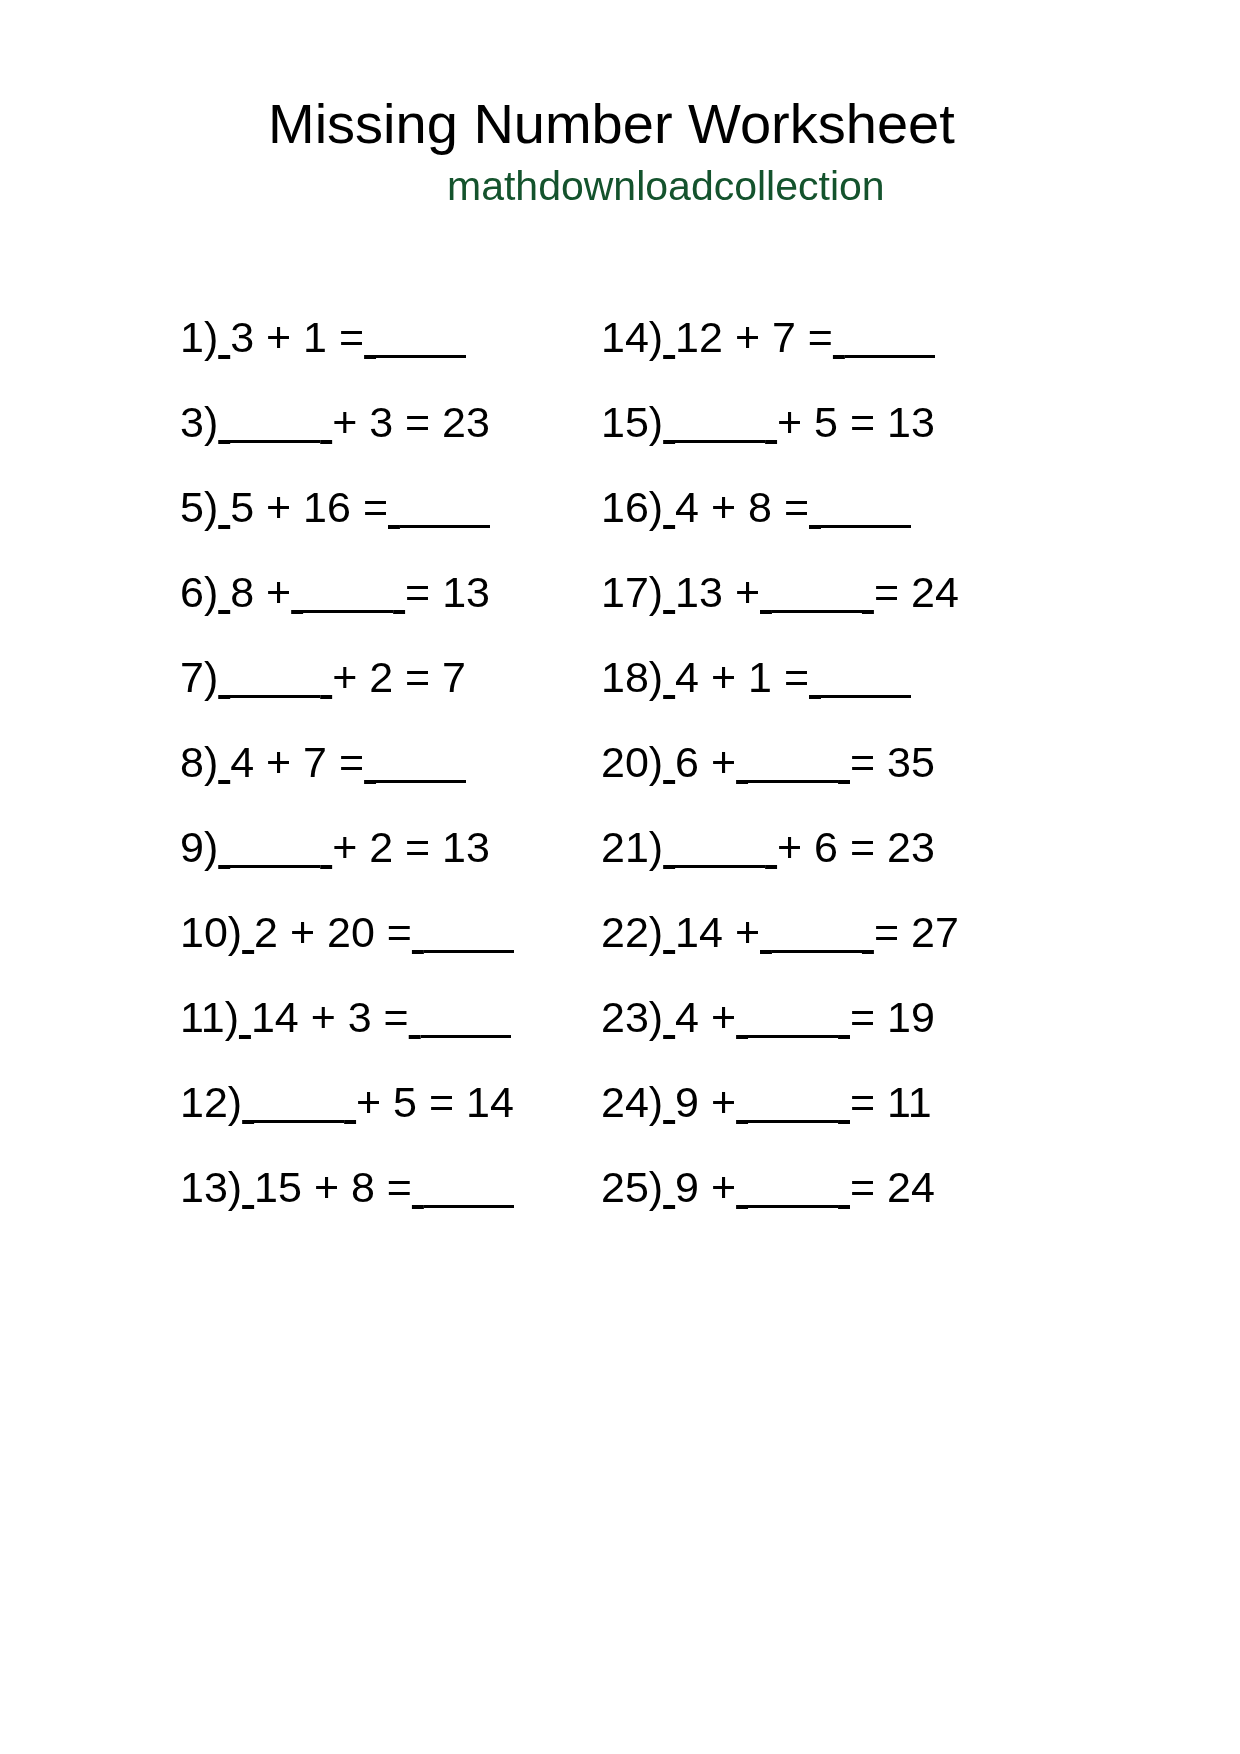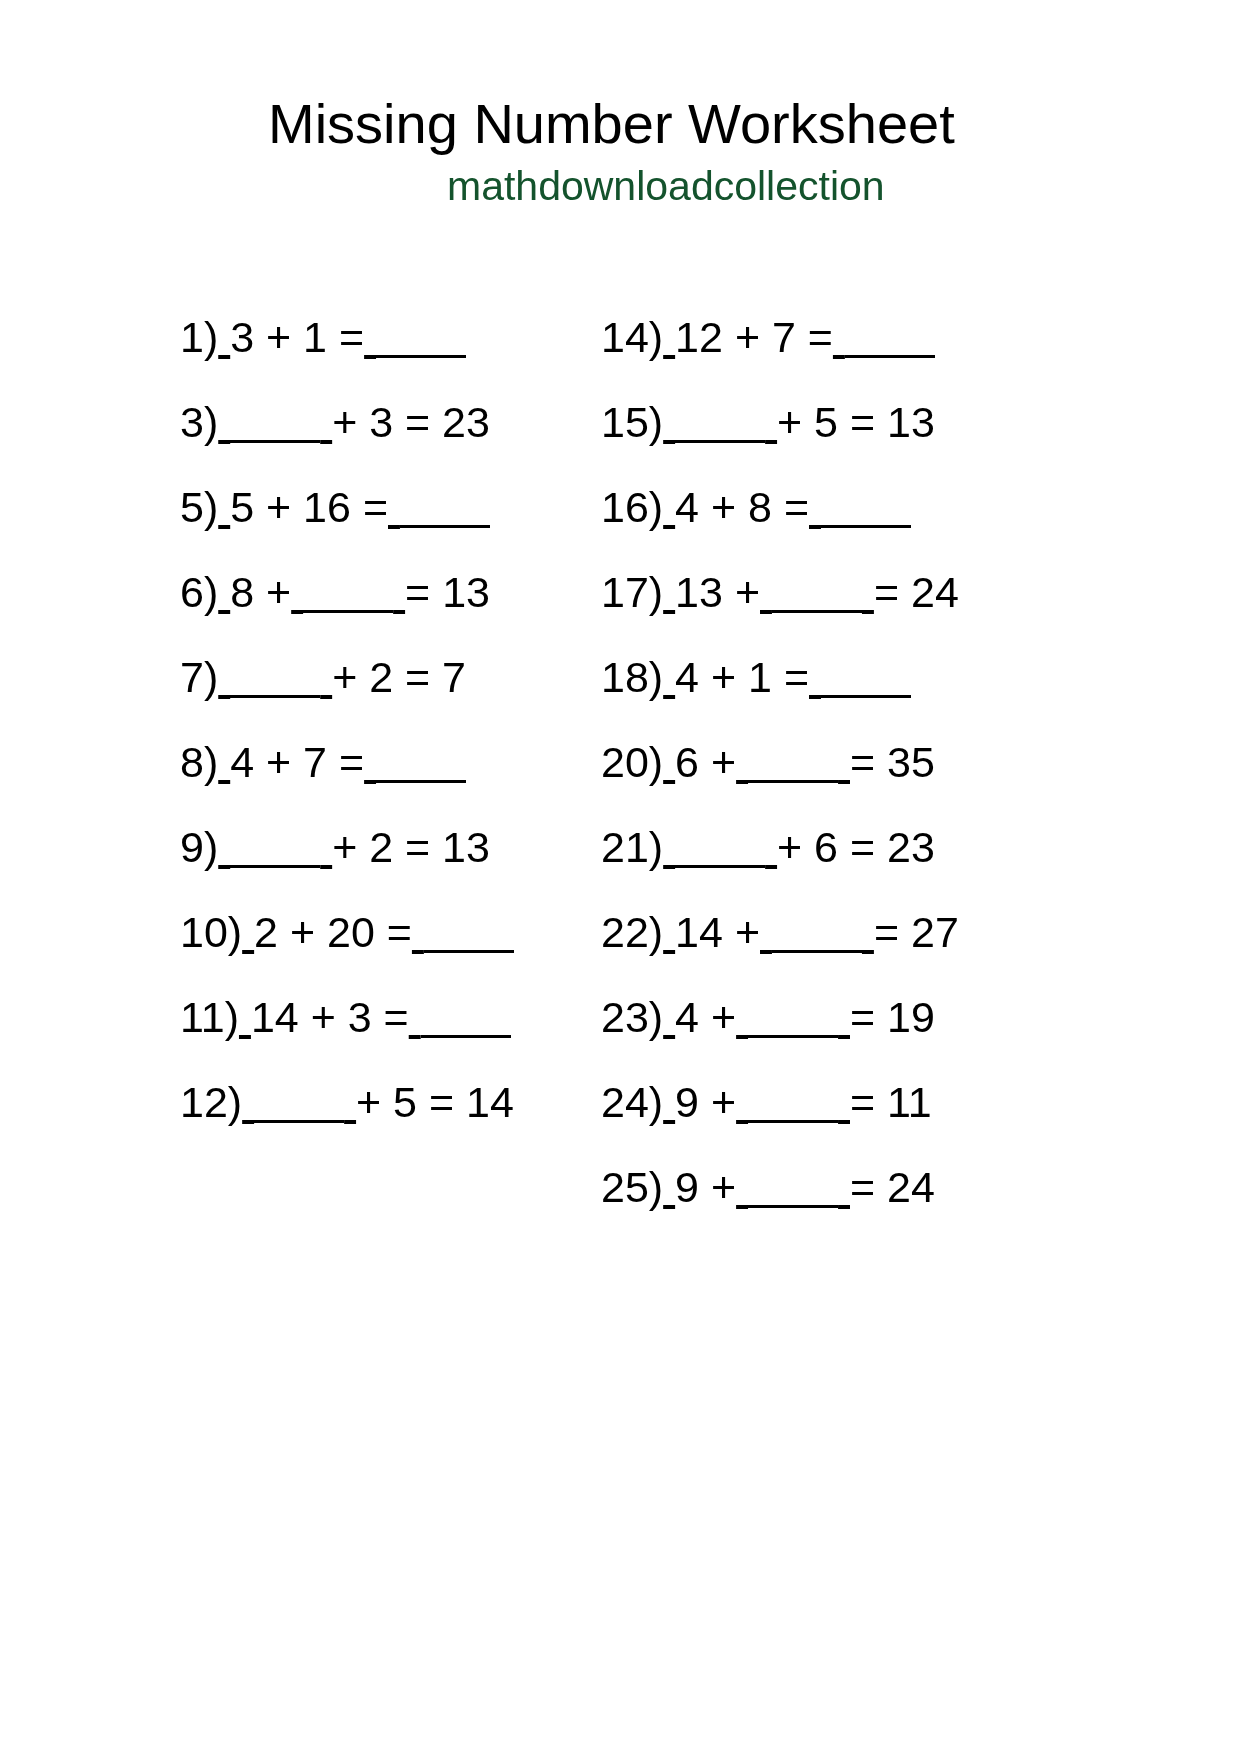--- a/index.html
+++ b/index.html
@@ -65,20 +65,21 @@
     <div class="problem"><span>1)</span> <span>3 + 1 =</span> <span class="blank"></span></div>
     <div class="problem"><span>3)</span> <span class="blank"></span> <span>+ 3 = 23</span></div>
     <div class="problem"><span>5)</span> <span>5 + 16 =</span> <span class="blank"></span></div>
     <div class="problem"><span>6)</span> <span>8 +</span> <span class="blank"></span> <span>= 13</span></div>
     <div class="problem"><span>7)</span> <span class="blank"></span> <span>+ 2 = 7</span></div>
     <div class="problem"><span>8)</span> <span>4 + 7 =</span> <span class="blank"></span></div>
     <div class="problem"><span>9)</span> <span class="blank"></span> <span>+ 2 = 13</span></div>
     <div class="problem"><span>10)</span> <span>2 + 20 =</span> <span class="blank"></span></div>
     <div class="problem"><span>11)</span> <span>14 + 3 =</span> <span class="blank"></span></div>
     <div class="problem"><span>12)</span> <span class="blank"></span> <span>+ 5 = 14</span></div>
+    <div class="problem"><span>13)</span> <span>15 + 8 =</span> <span class="blank"></span></div>
   </div>
 <div class="col right" id="col-right">
     <div class="problem"><span>14)</span> <span>12 + 7 =</span> <span class="blank"></span></div>
     <div class="problem"><span>15)</span> <span class="blank"></span> <span>+ 5 = 13</span></div>
     <div class="problem"><span>16)</span> <span>4 + 8 =</span> <span class="blank"></span></div>
     <div class="problem"><span>17)</span> <span>13 +</span> <span class="blank"></span> <span>= 24</span></div>
     <div class="problem"><span>18)</span> <span>4 + 1 =</span> <span class="blank"></span></div>
     <div class="problem"><span>20)</span> <span>6 +</span> <span class="blank"></span> <span>= 35</span></div>
     <div class="problem"><span>21)</span> <span class="blank"></span> <span>+ 6 = 23</span></div>
     <div class="problem"><span>22)</span> <span>14 +</span> <span class="blank"></span> <span>= 27</span></div>

